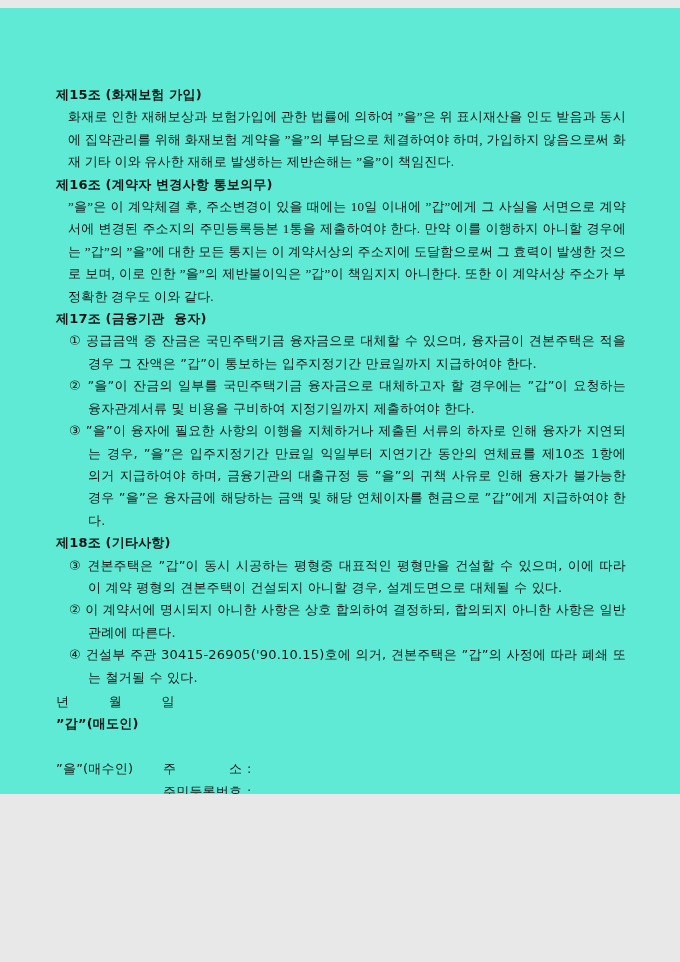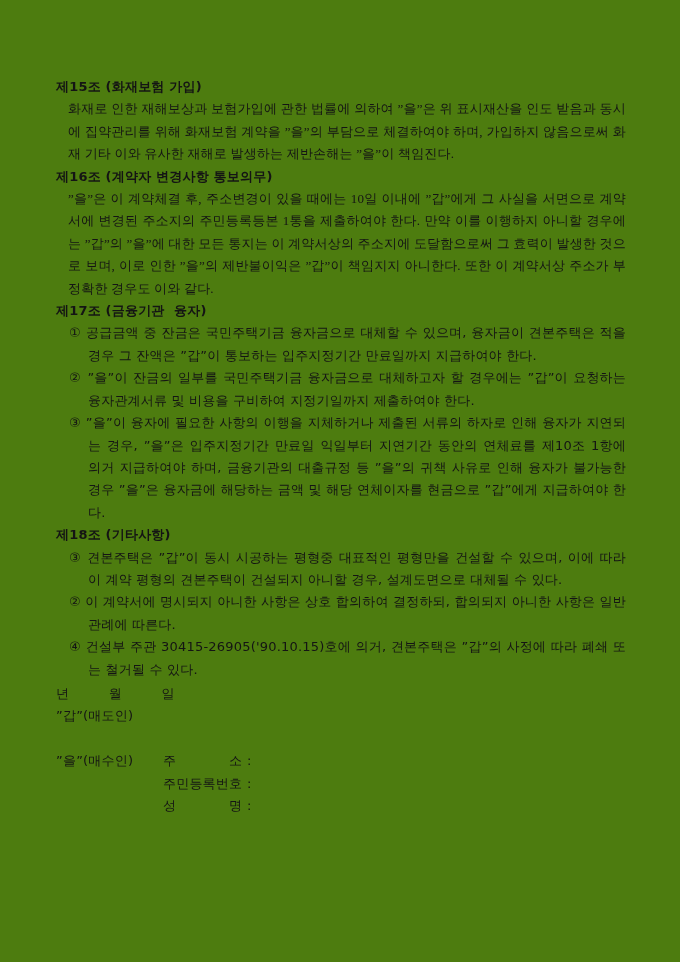--- a/index.html
+++ b/index.html
@@ -1,21 +1,21 @@
 <!DOCTYPE html>
 <html lang="ko"><head>
 <meta charset="utf-8">
 <style>
   html, body { margin: 0; padding: 0; background: #e8e8e8; }
   .page {
     position: relative;
     width: 680px;
-    height: 962px;
-    margin: 0 auto;
-    background: #4d7c0f;
+    height: 786px;
+    margin: 8px auto;
+    background: #5eead4;
     font-family: "DejaVu Sans", "Liberation Sans", sans-serif;
     color: #141414;
     overflow: hidden;
   }
   .doc {
     position: absolute;
     top: 76px;
     left: 56px;
     width: 570px;
     font-size: 13px;
@@ -32,21 +32,21 @@
     font-family: Liberation Serif, serif;
   }
   .article-item {
     padding-left: 32px;
     text-indent: -19px;
     text-align: justify;
   }
   .date-line {
     margin-top: 2px;
   }
-  .sig-seller { margin-top: 0; }
+  .sig-seller { margin-top: 0; font-weight: bold; }
   .spacer-line { height: 22.4px; }
   .sig-row { white-space: nowrap; }
   .sig-name {
     display: inline-block;
     width: 107px;
     vertical-align: top;
   }
   .field-label {
     display: inline-block;
     width: 84px;

